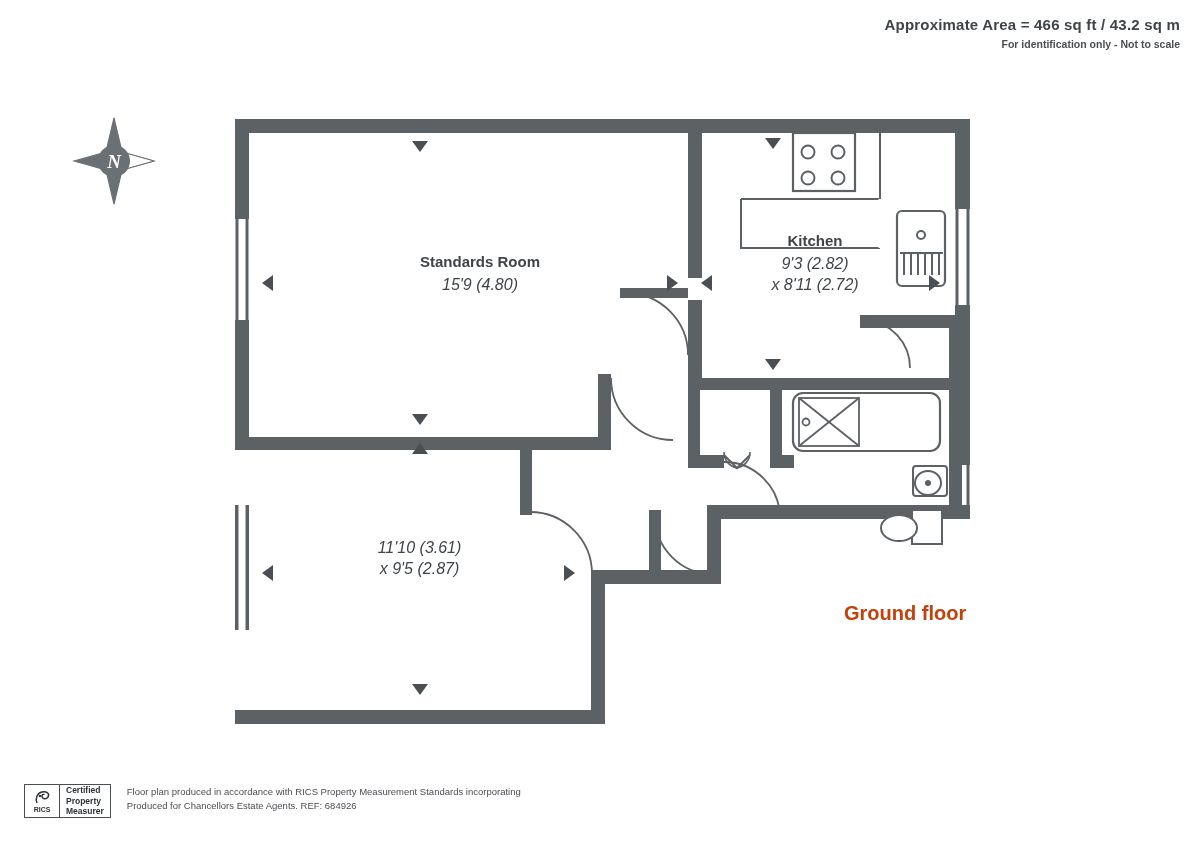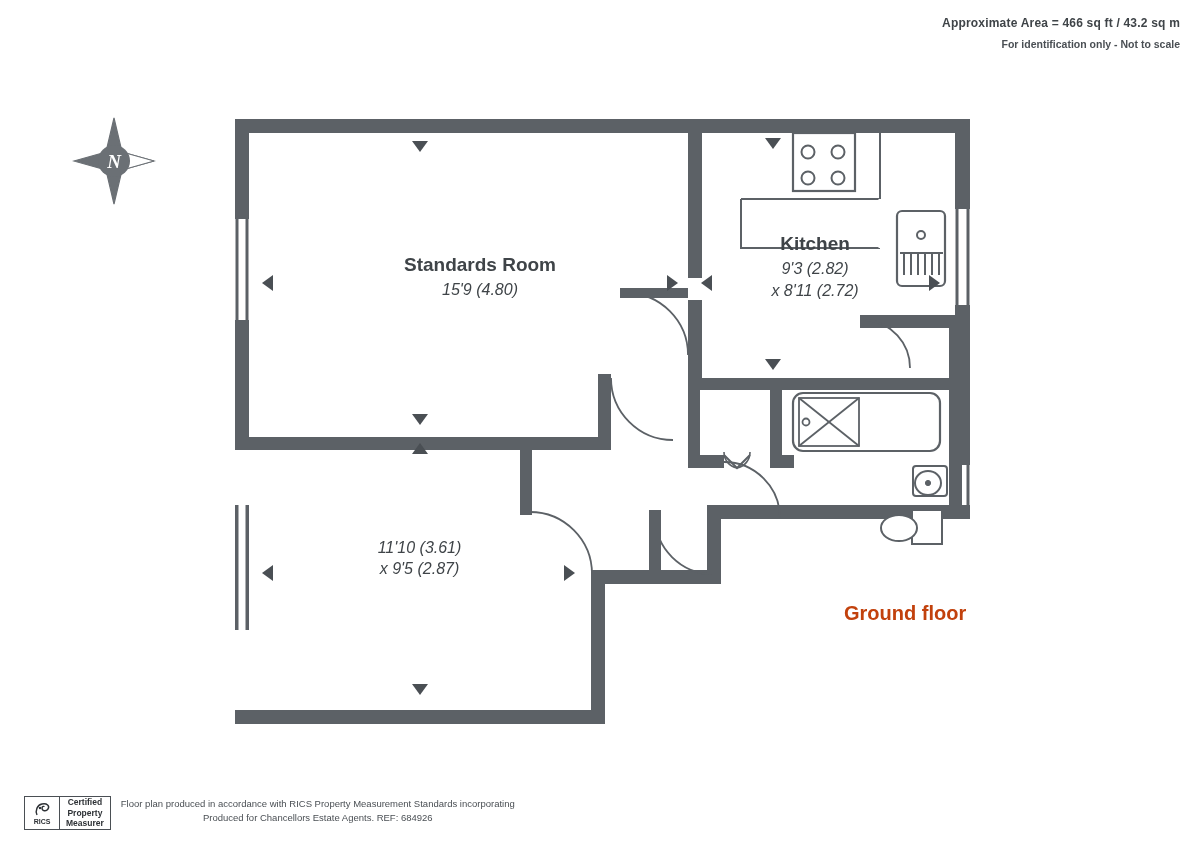--- a/index.html
+++ b/index.html
@@ -18,21 +18,21 @@
     overflow: hidden;
     background: #ffffff;
   }
 
   
   .hdr-area {
     position: absolute;
     right: 20px;
     top: 16px;
     text-align: right;
-    font-size: 12px;
+    font-size: 15px;
     font-weight: bold;
     color: #3f4448;
     letter-spacing: 0.2px;
   }
   .hdr-sub {
     position: absolute;
     right: 20px;
     top: 38px;
     text-align: right;
     font-size: 10.5px;
@@ -59,21 +59,21 @@
   }
 
   
   .room-label {
     position: absolute;
     text-align: center;
     color: #3f4448;
     line-height: 1.33;
   }
   .room-label .name {
-    font-size: 19px;
+    font-size: 15px;
     font-weight: bold;
     display: block;
     margin-bottom: 2px;
   }
   .room-label .dim {
     font-size: 16px;
     display: block;
     font-style: italic;
   }
   .floor-title {
@@ -107,25 +107,24 @@
   .arrow-right {
     border-top: 8px solid transparent;
     border-bottom: 8px solid transparent;
     border-left: 11px solid #4a4f54;
   }
 
   
   .footer {
     position: absolute;
     left: 24px;
-    bottom: 18px;
+    bottom: 30px;
     display: flex;
     align-items: flex-start;
-    gap: 10px;
-    text-align: center;
+    gap: 16px;
   }
   .rics-badge {
     display: flex;
     align-items: stretch;
     border: 1px solid #4a4f54;
     height: 34px;
     box-sizing: border-box;
   }
   .rics-mark {
     width: 34px;

